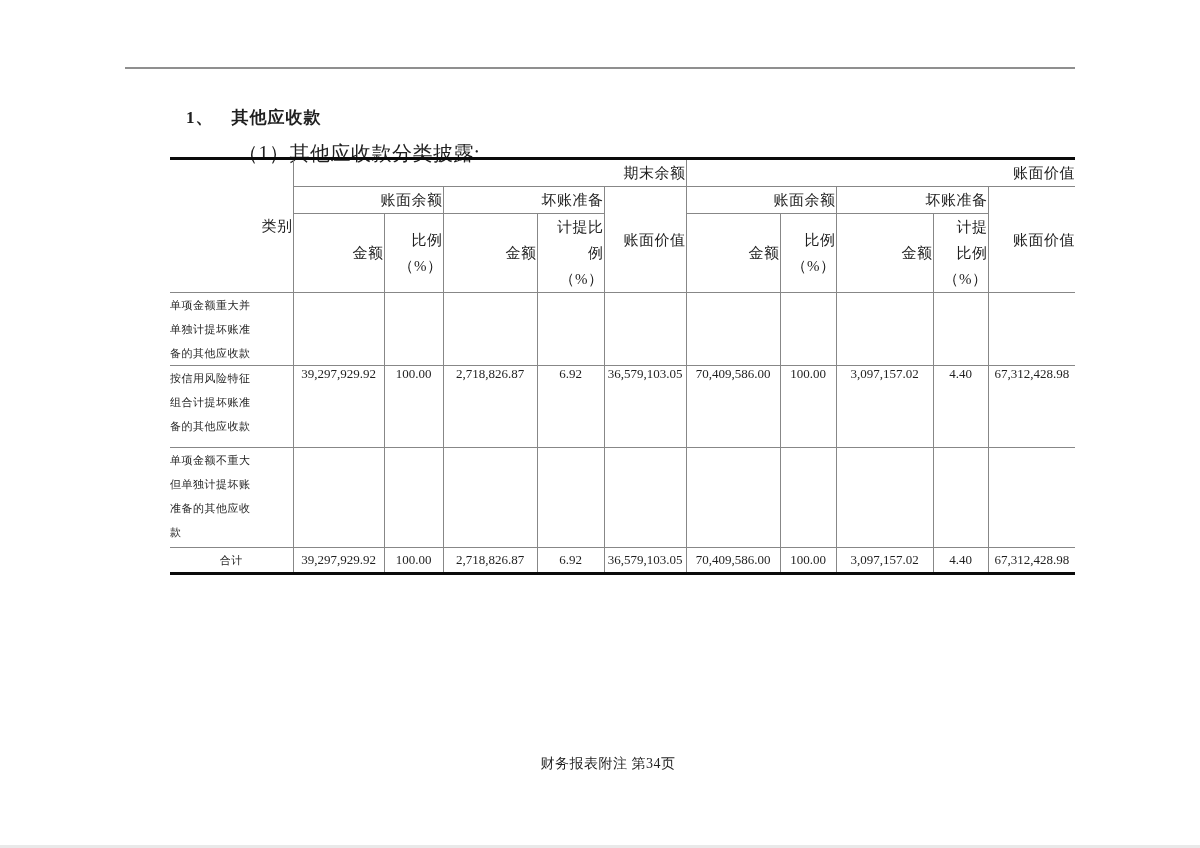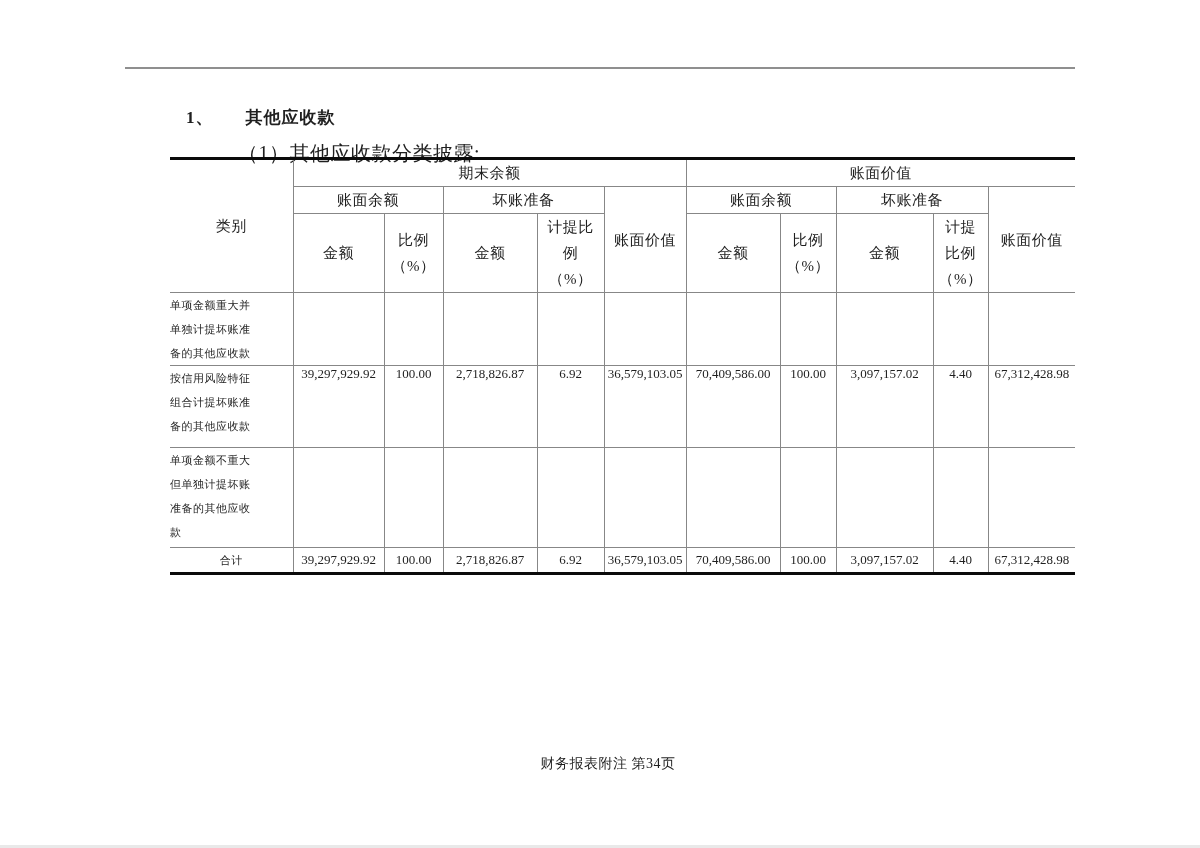--- a/index.html
+++ b/index.html
@@ -17,21 +17,21 @@
   }
   .bottom-edge {
     position: absolute; left: 0; bottom: 0;
     width: 100%; height: 3px; background: #e9e9e9;
   }
   .heading {
     position: absolute; left: 186px; top: 106px;
     font-size: 17px; font-weight: bold; letter-spacing: 1px;
     white-space: nowrap;
   }
-  .heading .title { margin-left: 32px; }
+  .heading .title { margin-left: 18px; }
   .subheading {
     position: absolute; left: 238px; top: 140px;
     font-size: 20px; letter-spacing: 0.5px; white-space: nowrap; font-family: Liberation Serif, serif;
   }
   table.fin {
     position: absolute; left: 170px; top: 157px;
     width: 905px;
     border-collapse: collapse; table-layout: fixed;
     border-top: 3px solid #0a0a0a;
     border-bottom: 3px solid #0a0a0a;
@@ -45,21 +45,21 @@
   table.fin .edge-l { border-left: none; }
   table.fin .edge-r { border-right: none; }
   tr.hA { height: 28px; }
   tr.hB { height: 27px; }
   tr.hC { height: 78px; }
   tr.r1 { height: 73px; }
   tr.r2 { height: 82px; }
   tr.r3 { height: 100px; }
   tr.r4 { height: 26px; }
   table.fin th {
-    font-size: 15px; text-align: center; vertical-align: middle;
+    font-size: 15px; text-align: right; vertical-align: middle;
     white-space: pre-line; line-height: 26px; letter-spacing: 0.5px;
   }
   td.cat {
     font-size: 11px; text-align: left; vertical-align: top;
     white-space: pre-line; line-height: 24px;
     padding: 6px 2px 0 5px; letter-spacing: 0.5px;
   }
   td.num {
     font-size: 13px; text-align: center; vertical-align: top;
     padding: 9px 5px 0 0; white-space: nowrap;

